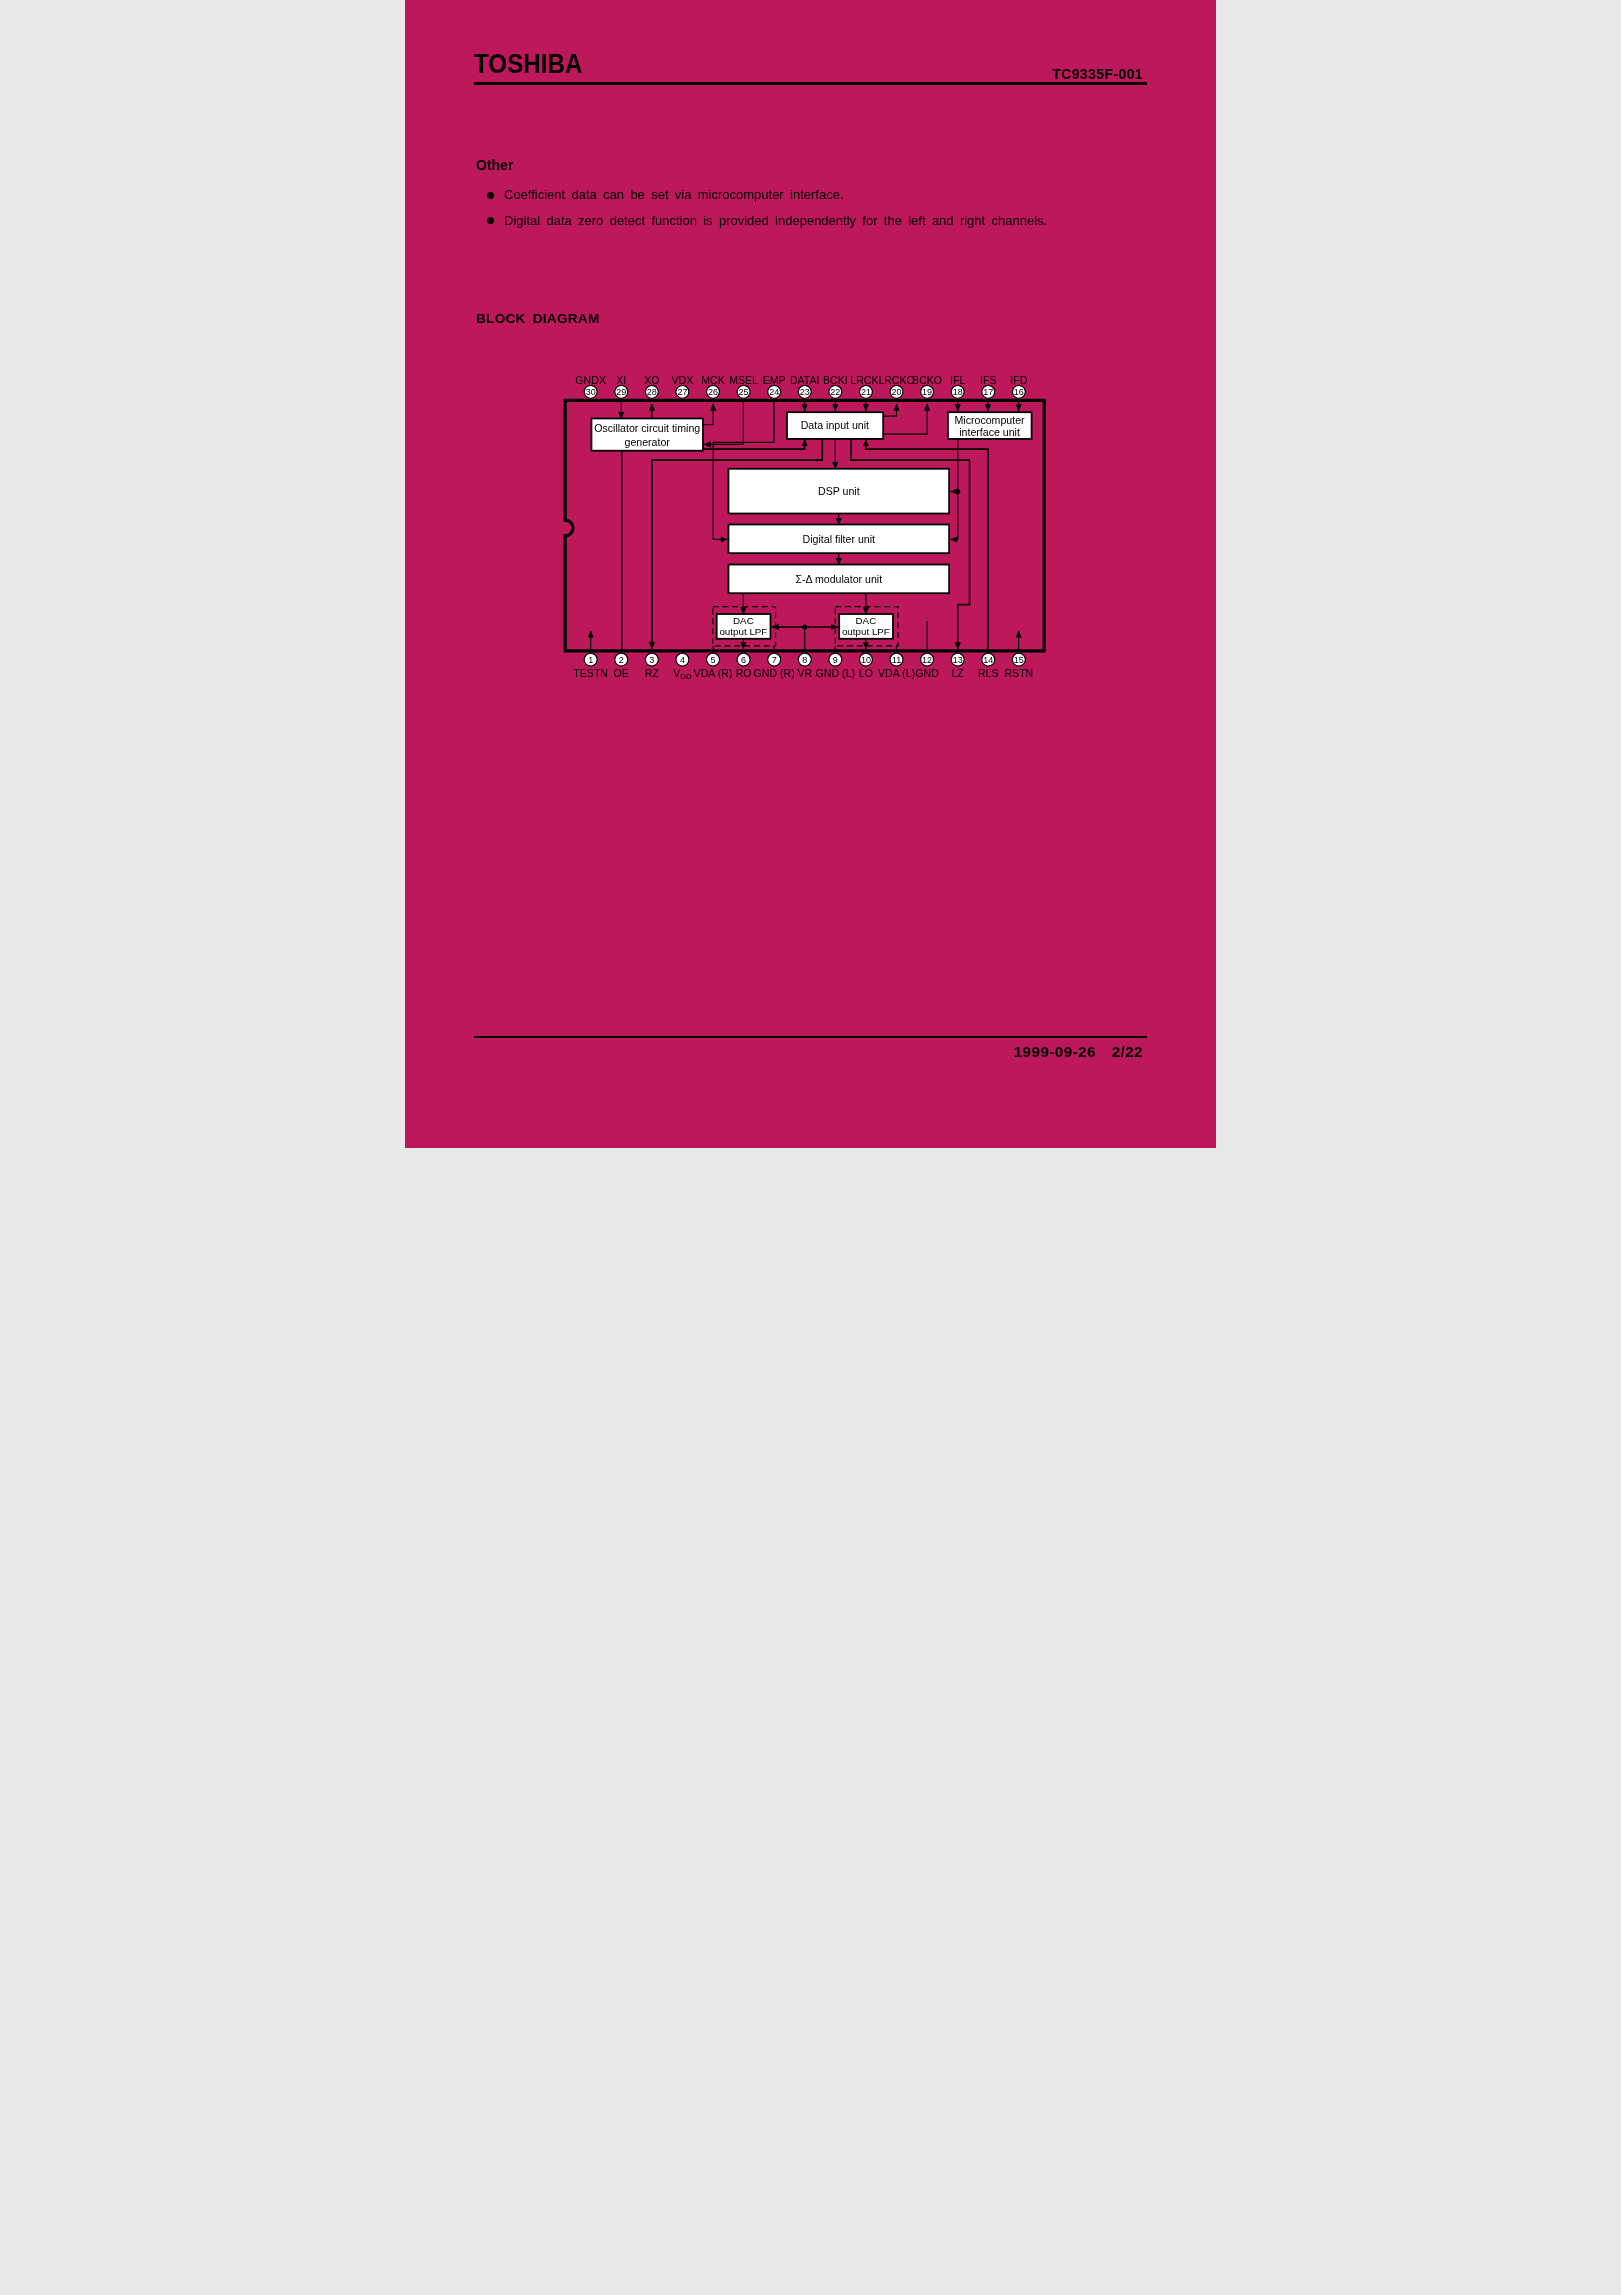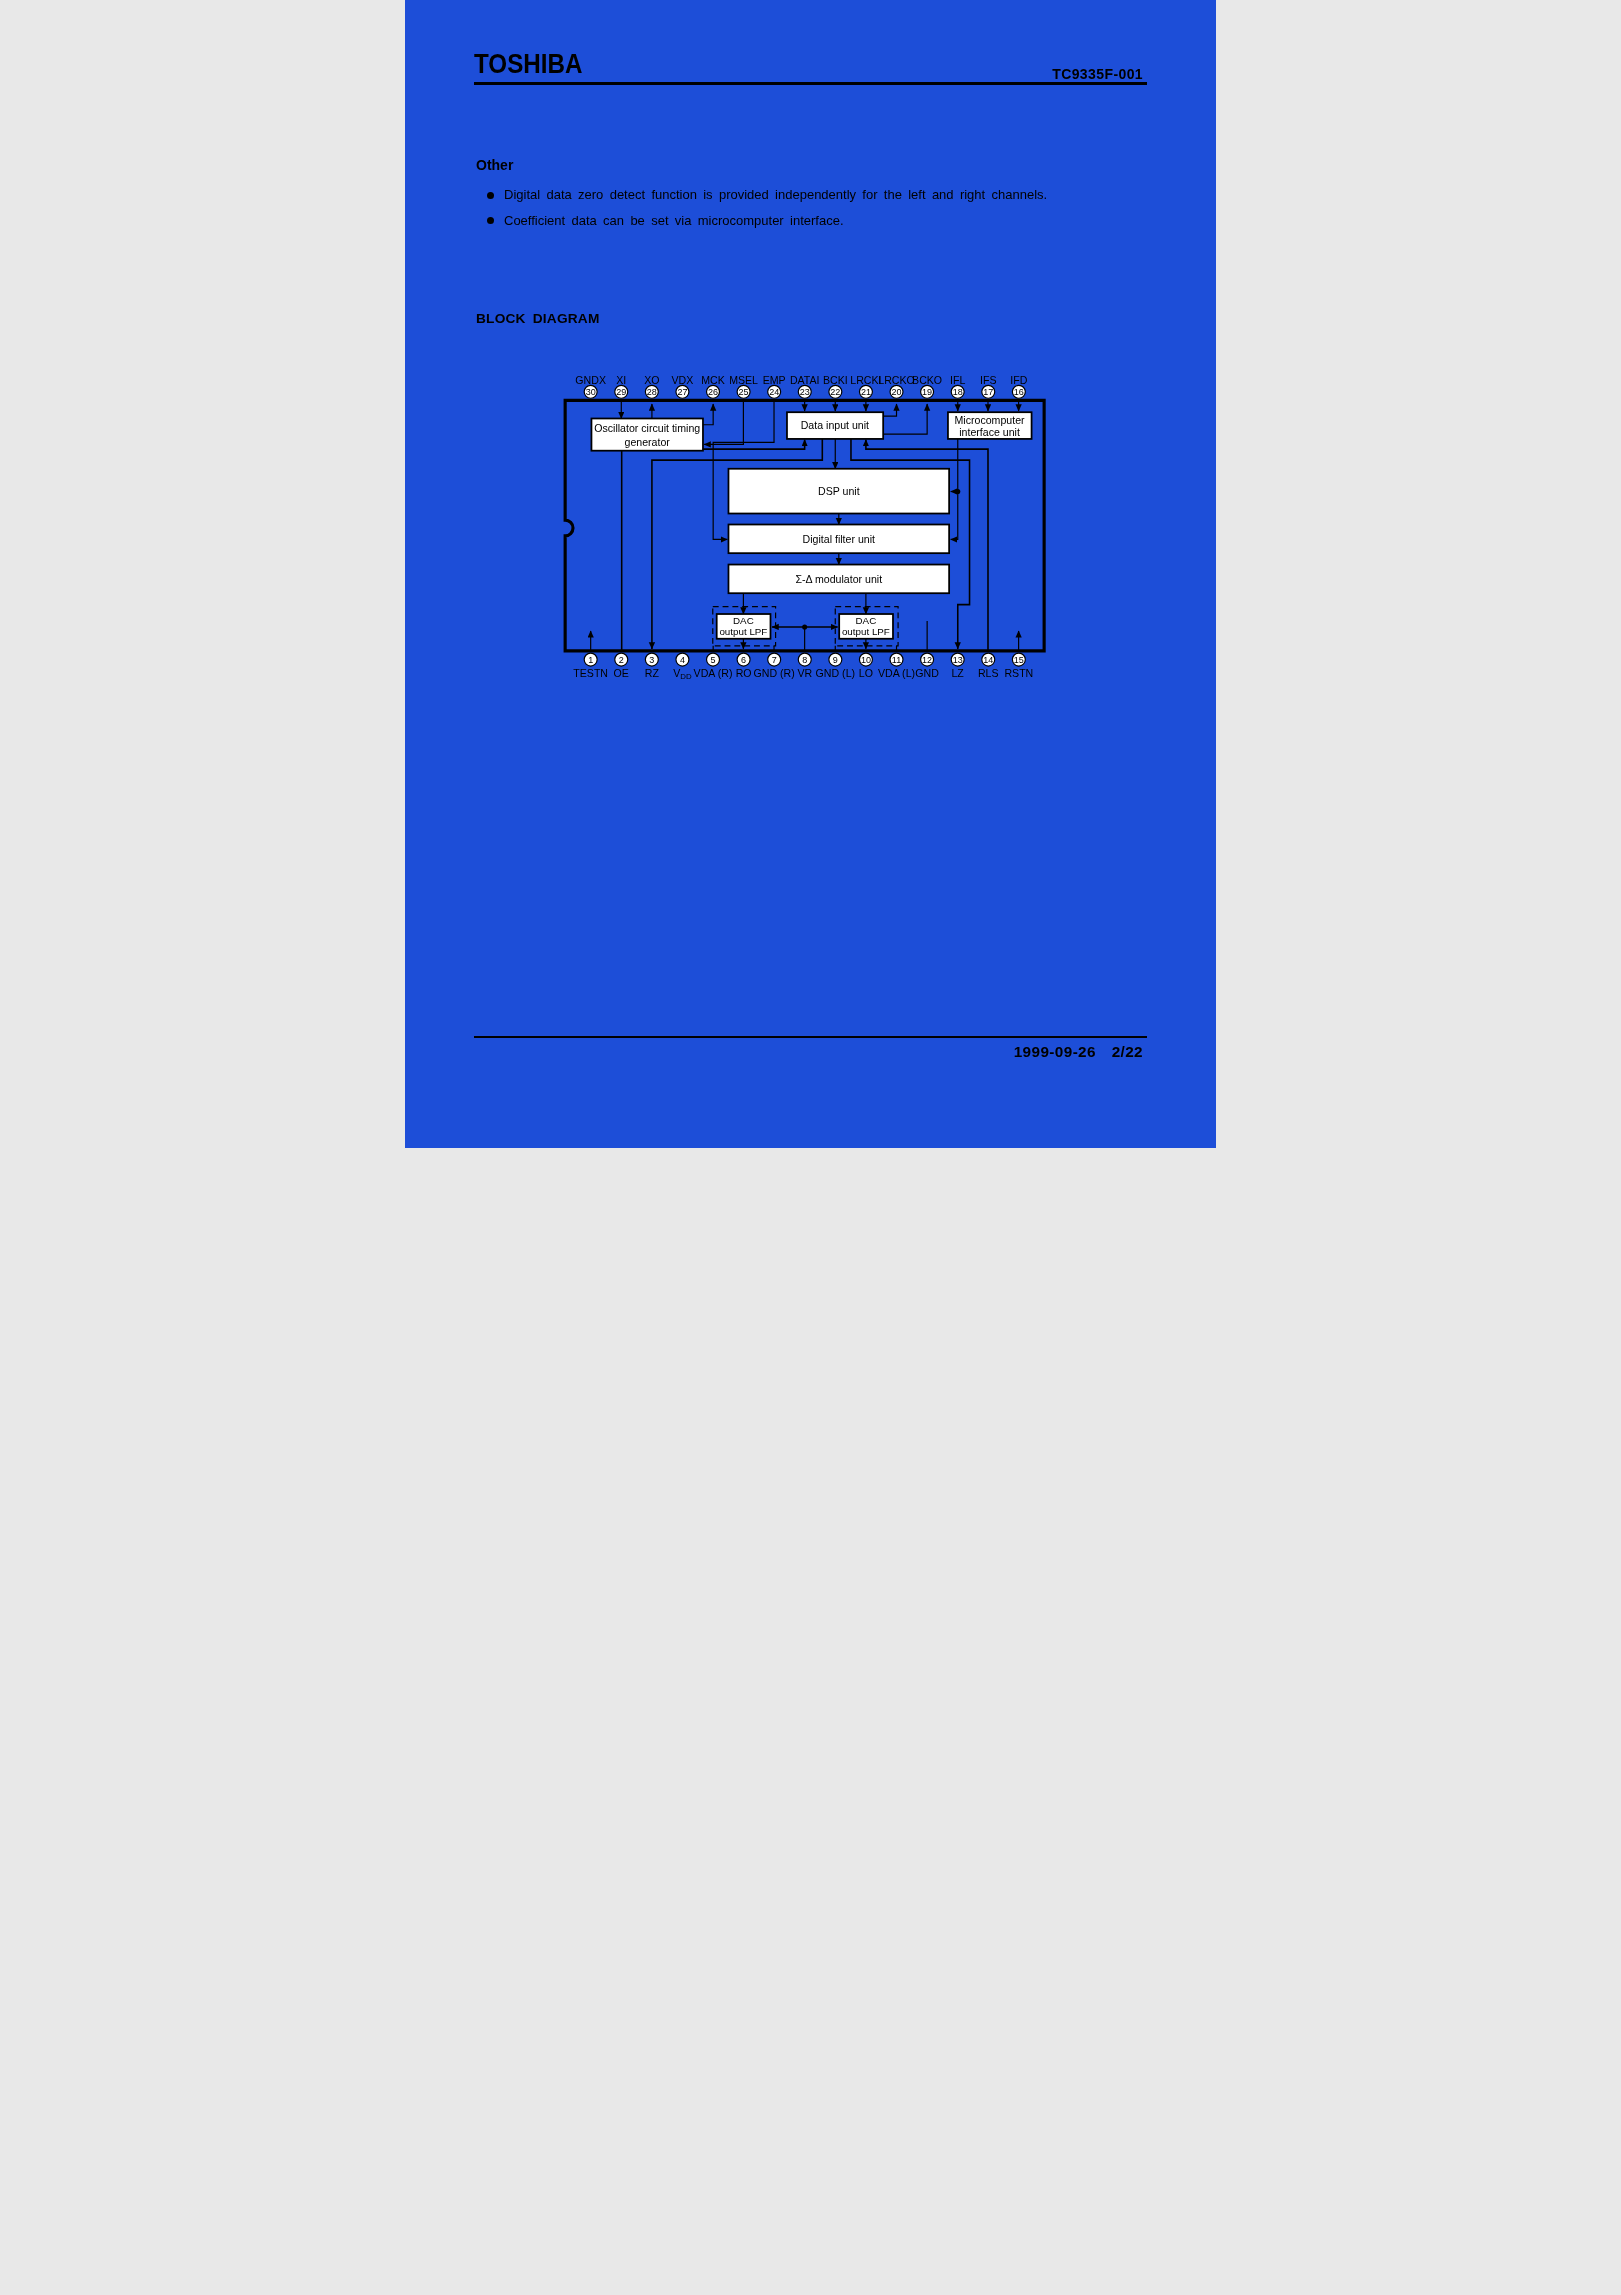--- a/index.html
+++ b/index.html
@@ -1,20 +1,20 @@
 <!DOCTYPE html>
 <html style="font-size:12.6px"><head>
 <meta charset="utf-8">
 <style>
   html,body{margin:0;padding:0;background:#e8e8e8;}
   .page{
     position:relative;
     width:811px;height:1148px;
     margin:0 auto;
-    background:#1d4ed8;
+    background:#be185d;
     font-family:"Liberation Sans", sans-serif;
     color:#000;
     overflow:hidden;
   }
   .brand{
     position:absolute;left:69px;top:47px;
     font-size:27.5px;font-weight:bold;letter-spacing:0px;
     transform:scale(0.88,1.02);transform-origin:left top;
   }
   .part{
@@ -74,22 +74,22 @@
 <body>
 
 <div class="page">
 
   <div class="brand">TOSHIBA</div>
   <div class="part">TC9335F-001</div>
   <div class="rule top"></div>
 
   <div class="other-heading">Other</div>
   <ul class="bullets">
+    <li><span class="dot"></span><span>Coefficient data can be set via microcomputer interface.</span></li>
     <li><span class="dot"></span><span>Digital data zero detect function is provided independently for the left and right channels.</span></li>
-    <li><span class="dot"></span><span>Coefficient data can be set via microcomputer interface.</span></li>
   </ul>
 
   <div class="bd-heading">BLOCK DIAGRAM</div>
 
   <svg class="diagram" viewBox="380 920 1288 866" xmlns="http://www.w3.org/2000/svg">
     <defs>
       <marker id="arr" markerUnits="userSpaceOnUse" markerWidth="24" markerHeight="20" refX="17" refY="8" orient="auto">
         <path d="M0,0 L18,8 L0,16 Z" fill="#000"></path>
       </marker>
     </defs>

